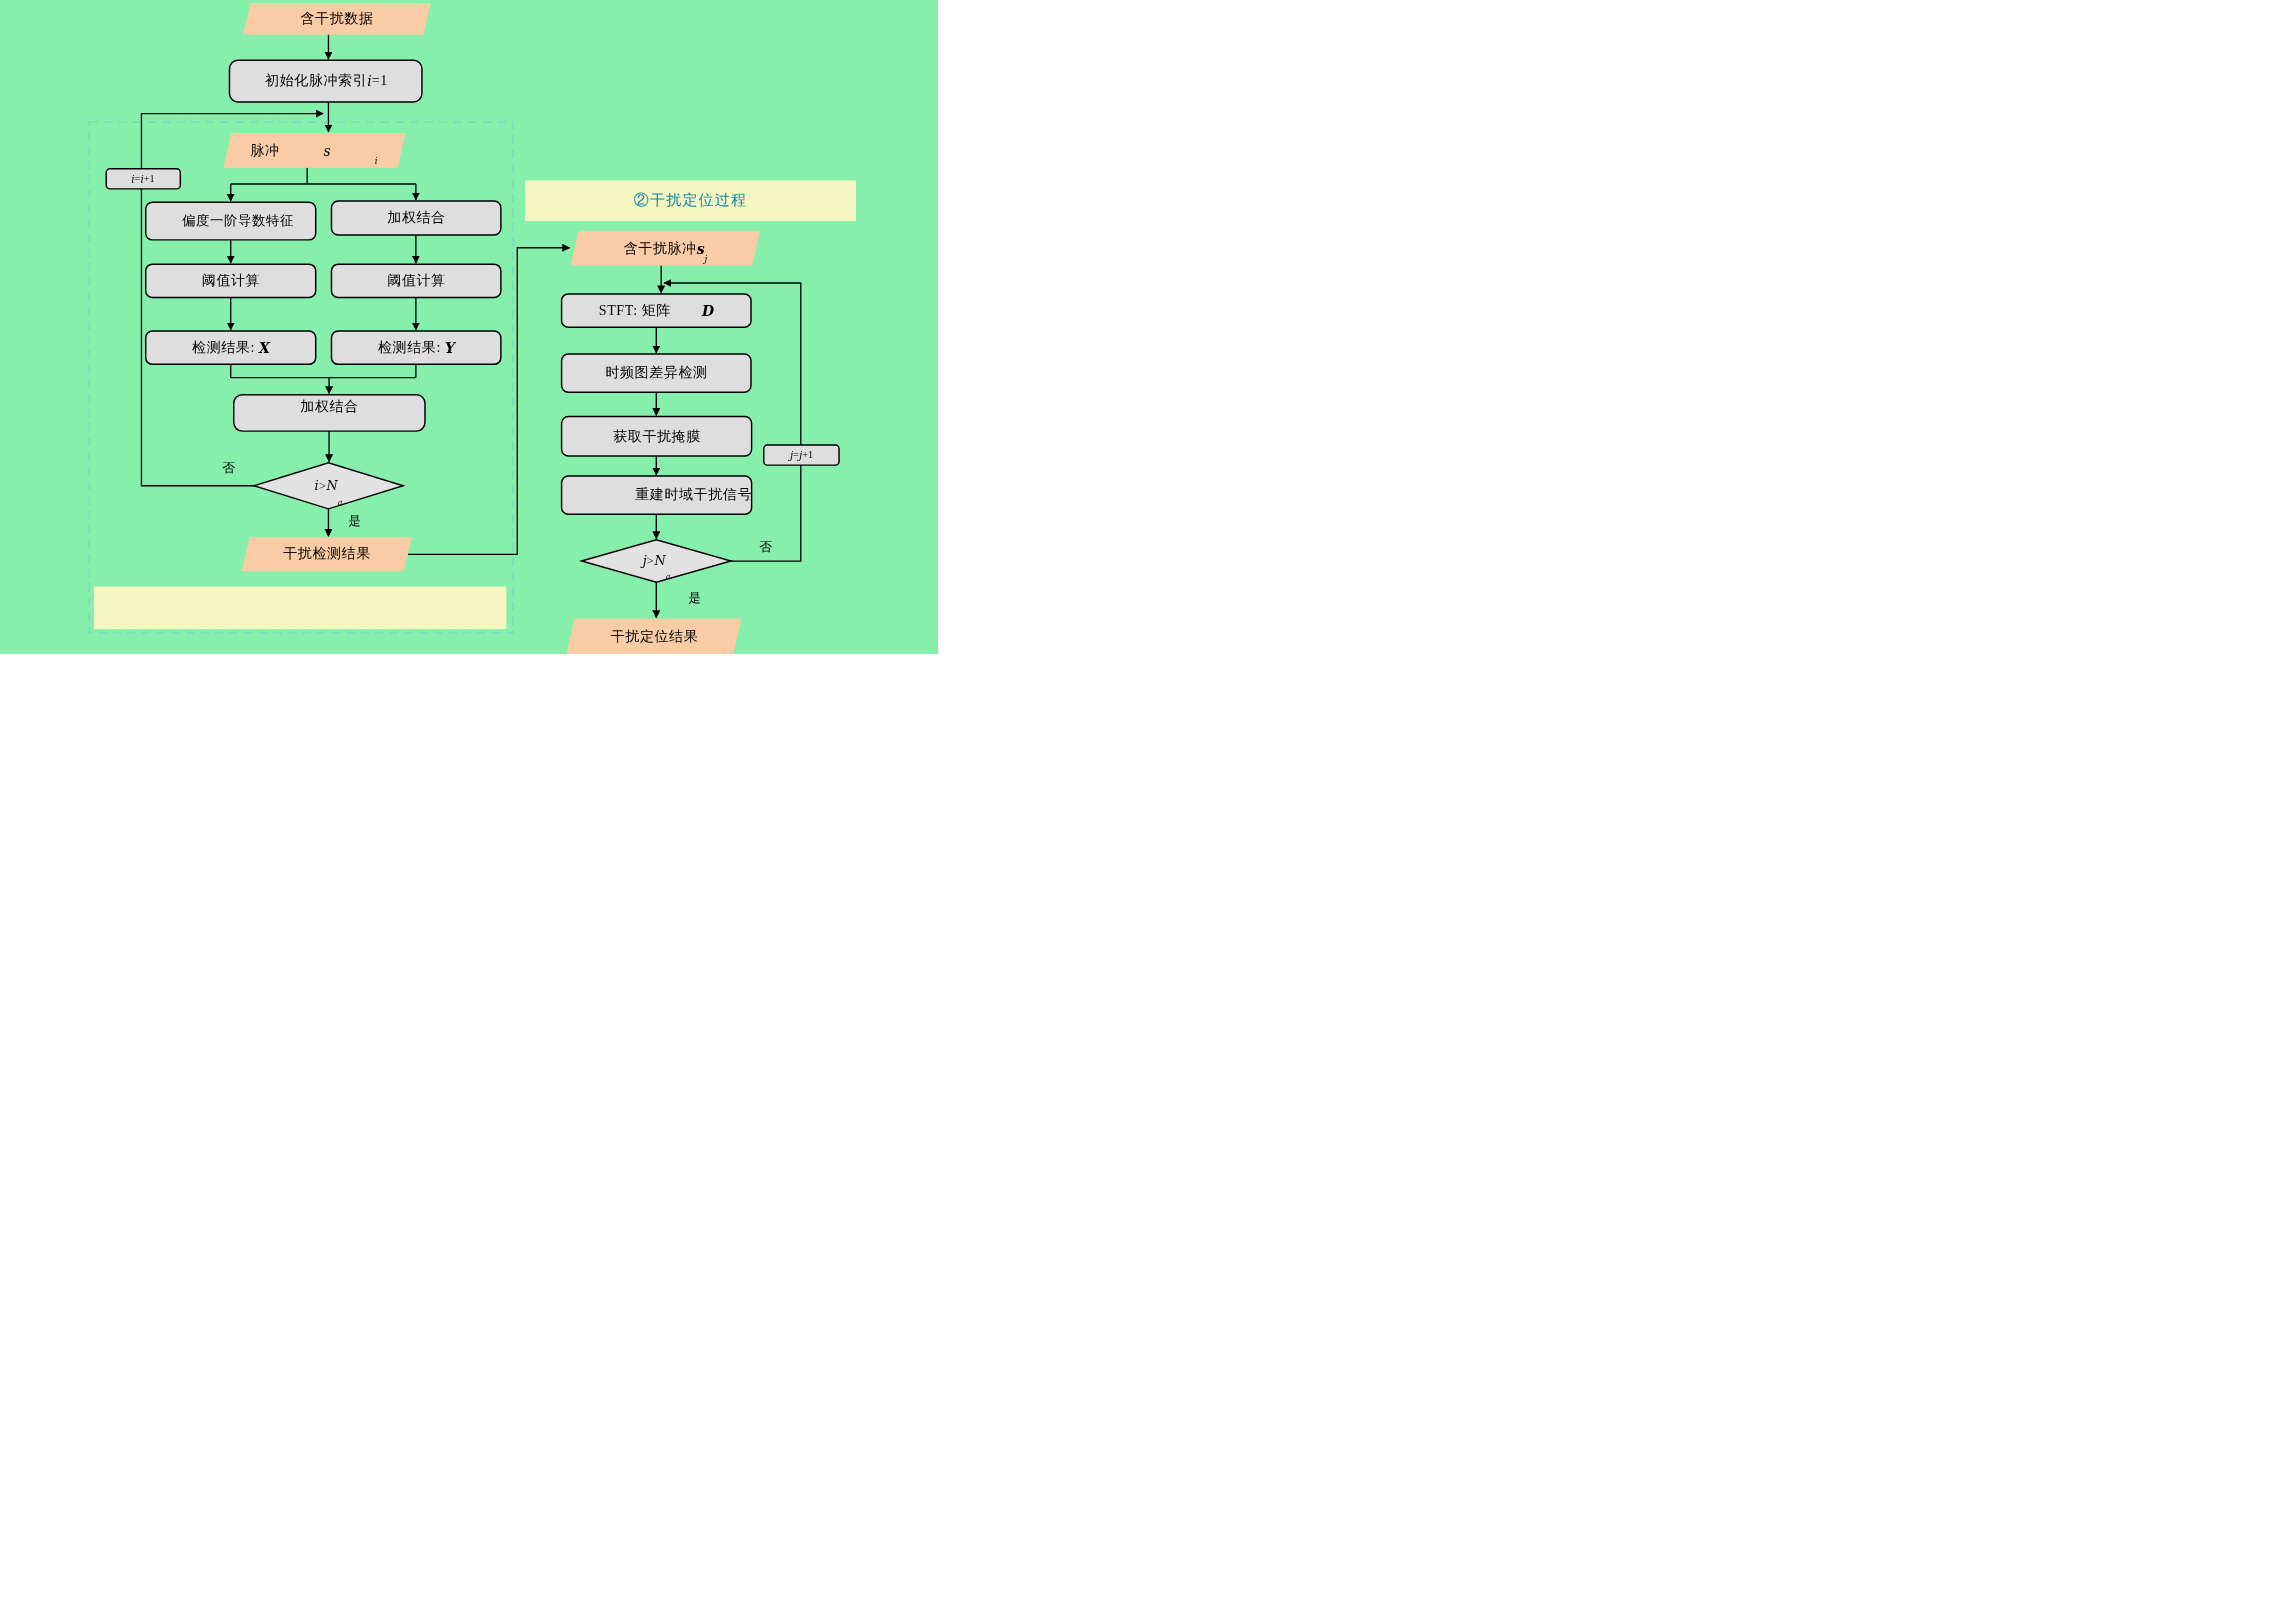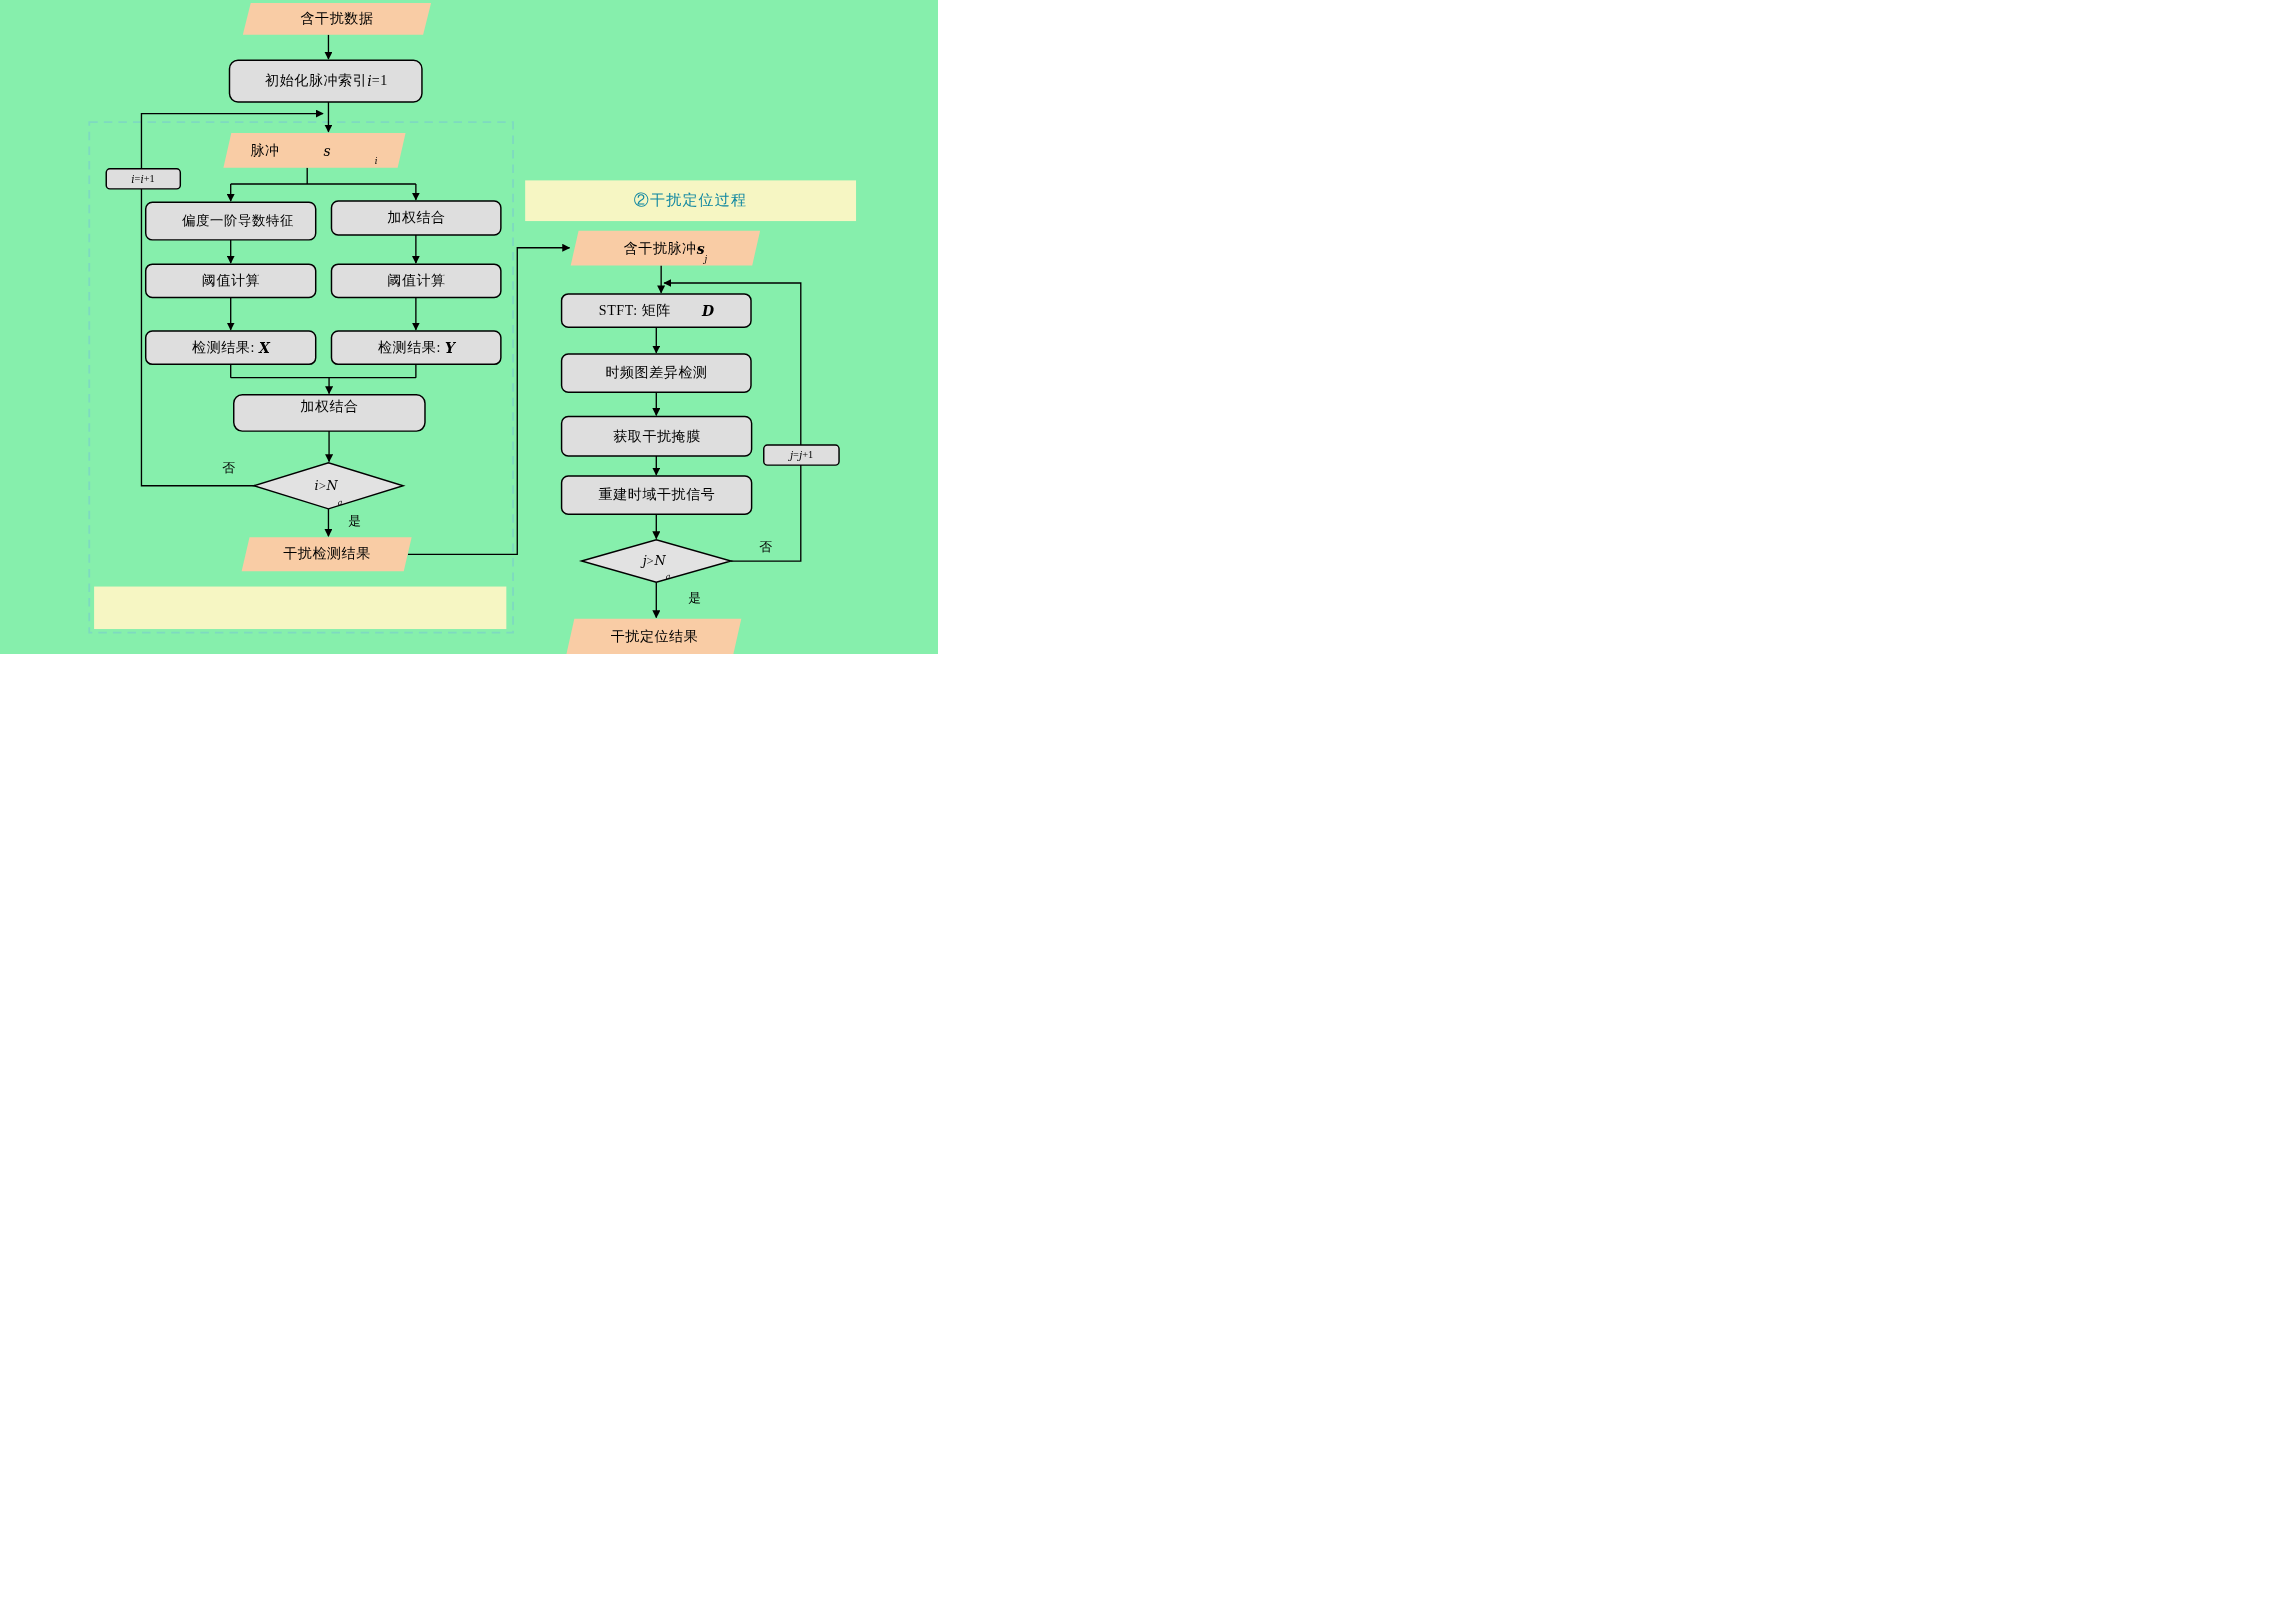--- a/index.html
+++ b/index.html
@@ -166,21 +166,21 @@
 </div>
 
 <div class="node-label" style="left:562px;top:417px;width:190px;height:39px;">
   <span>获取干扰掩膜</span>
 </div>
 
 <div class="node-label small-label" style="left:764px;top:445px;width:75px;height:20px;">
   <span class="mvar">j</span><span>=</span><span class="mvar">j</span><span>+1</span>
 </div>
 
-<div class="node-label" style="left:562px;top:476px;width:190px;height:38px;">
+<div class="node-label" style="left:562px;top:476px;width:190px;height:38px;justify-content:flex-end;">
   <span>重建时域干扰信号</span>
 </div>
 
 <div class="node-label dec-label" style="left:582px;top:540px;width:149px;height:43px;">
   <span class="mvar">j</span><span>&gt;</span><span class="mvar">N</span><span class="msub">a</span>
 </div>
 
 <div class="node-label edge-label" style="left:751px;top:537px;width:30px;height:20.6px;">
   <span>否</span>
 </div>

